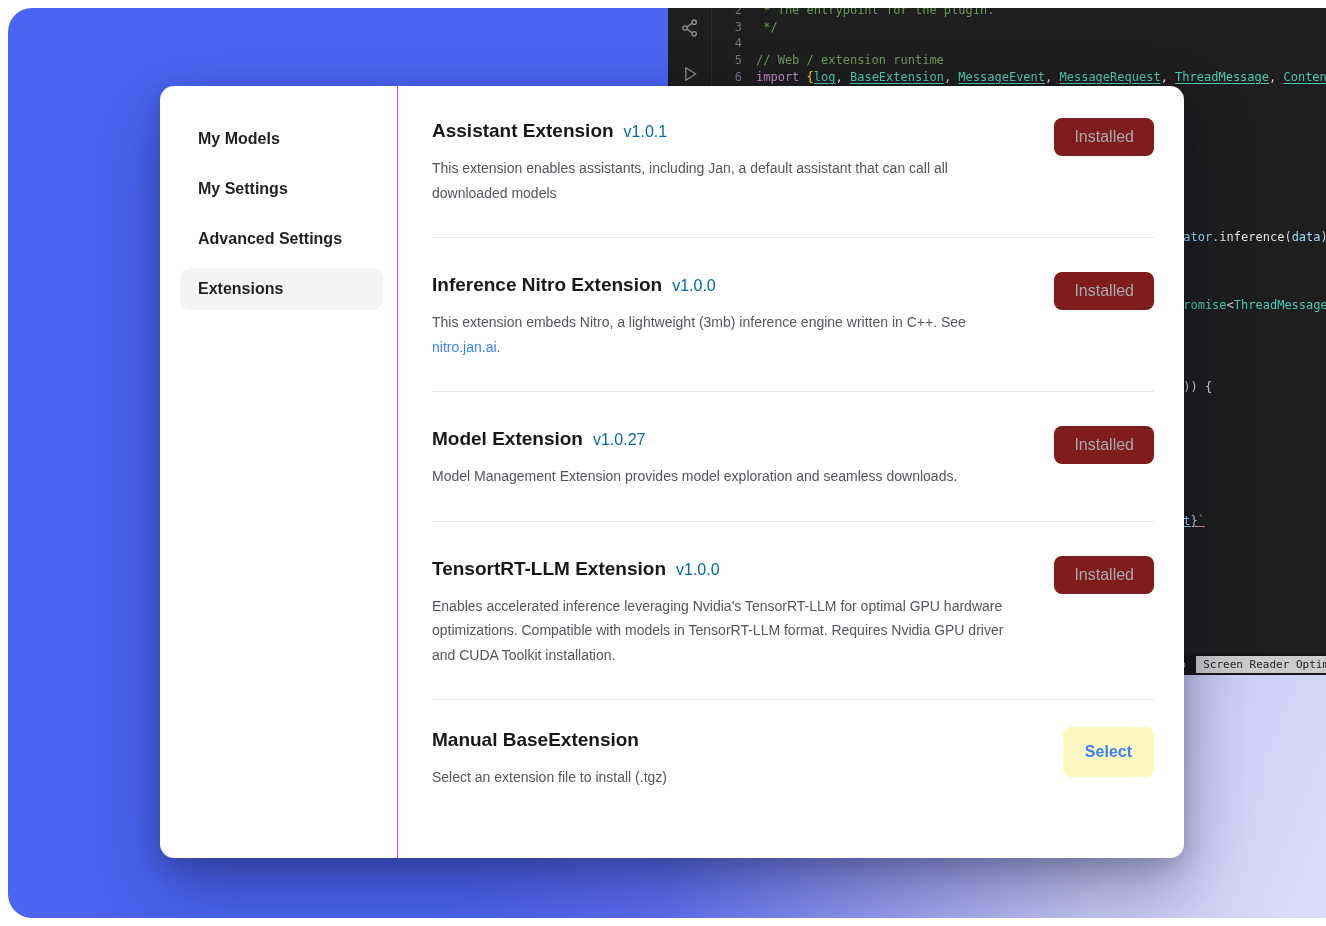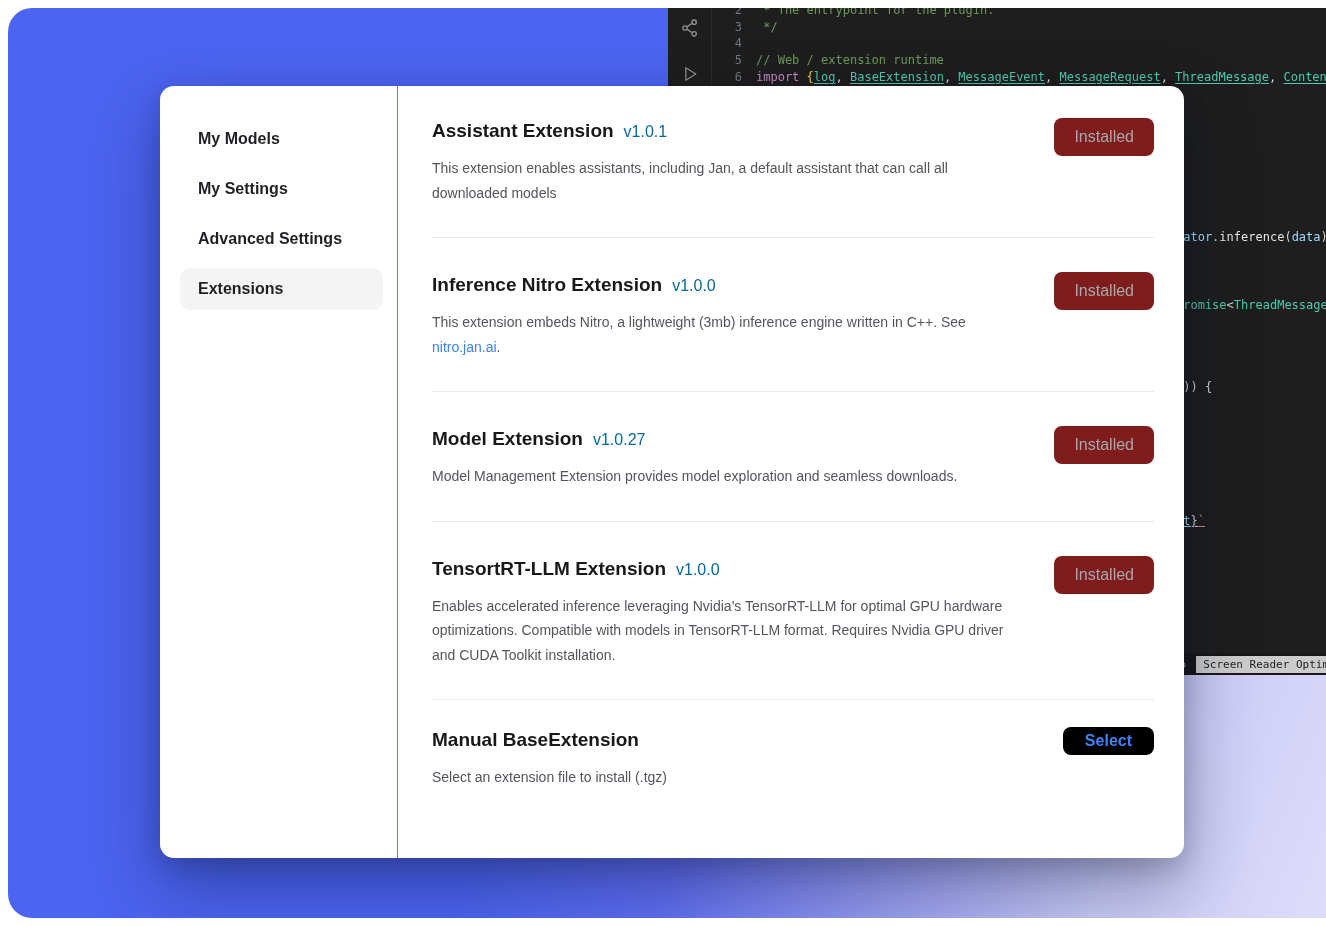--- a/index.html
+++ b/index.html
@@ -63,21 +63,21 @@
   .ext-block.manual { padding:27px 0 0; border-bottom:none; }
   .ext-row { display:flex; justify-content:space-between; align-items:flex-start; }
   .ext-title-line { display:flex; align-items:baseline; gap:10px; }
   .ext-title { font-size:19px; font-weight:700; color:#18181b; line-height:26px; }
   .ext-version { font-size:16px; font-weight:400; color:#0369a1; }
   .ext-desc { margin-top:12px; font-size:14px; line-height:24.5px; color:#54555c; max-width:582px; }
   .ext-link { color:#3b82f6; text-decoration:none; cursor:pointer; }
 
   .btn { border:none; border-radius:8px; font-family:"Liberation Sans", sans-serif; font-size:16px; cursor:pointer; flex:0 0 auto; }
   .btn-installed { background:#7f1d1d; color:#a7a7ae; font-weight:500; padding:10px 20px; }
-  .btn-select { background:#000000; color:#3b82f6; font-weight:700; padding:5px 22px; }
+  .btn-select { background:#fef9c3; color:#3b82f6; font-weight:700; padding:16px 22px; }
 </style>
 </head>
 <body>
 
 <div class="canvas">
   <div class="bg">
 
     <div class="editor">
       <div class="activity-bar">
         <div class="ab-icon">

